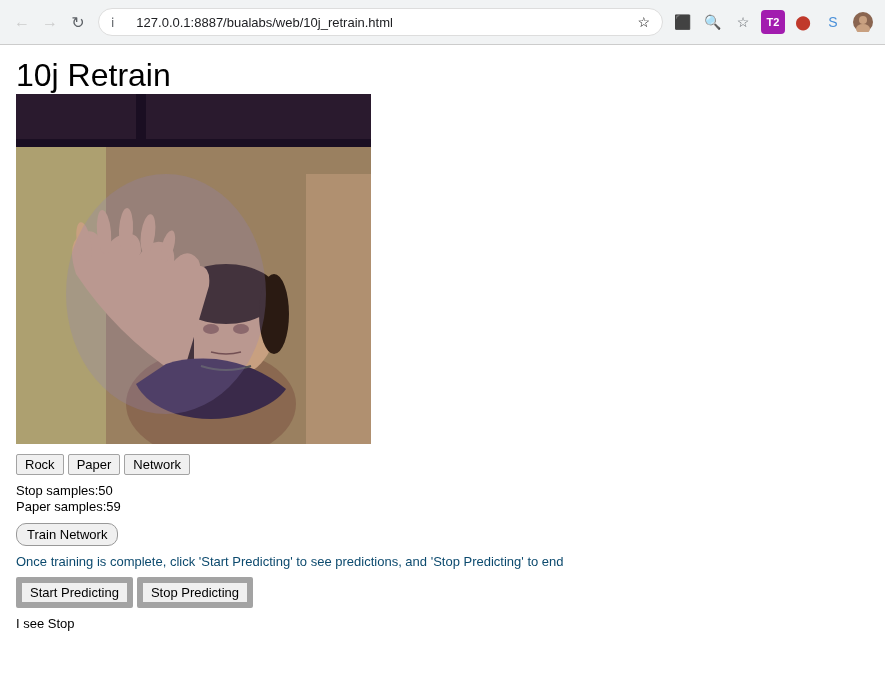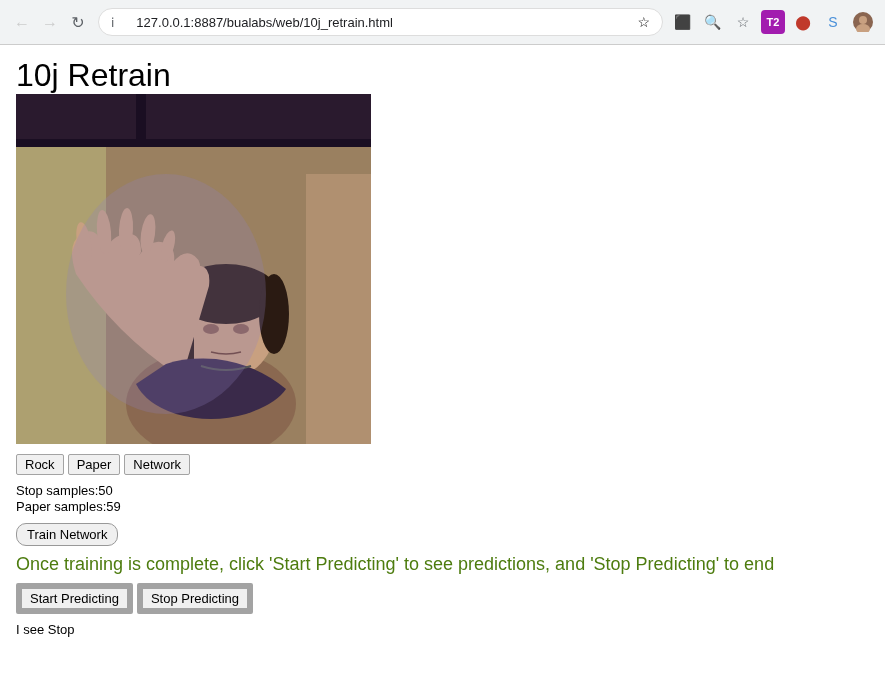--- a/index.html
+++ b/index.html
@@ -156,22 +156,22 @@
       background: #f0f0f0;
       border: 1px solid #999;
       border-radius: 10px;
       cursor: pointer;
       color: #000;
       margin-top: 8px;
       margin-bottom: 8px;
     }
 
     .instructions-text {
-      font-size: 18px;
-      color: #4d7c0f;
+      font-size: 13px;
+      color: #0c4a6e;
       margin-bottom: 8px;
     }
 
     .predict-buttons-row {
       display: flex;
       gap: 4px;
       margin-bottom: 8px;
     }
 
     .predict-btn {

